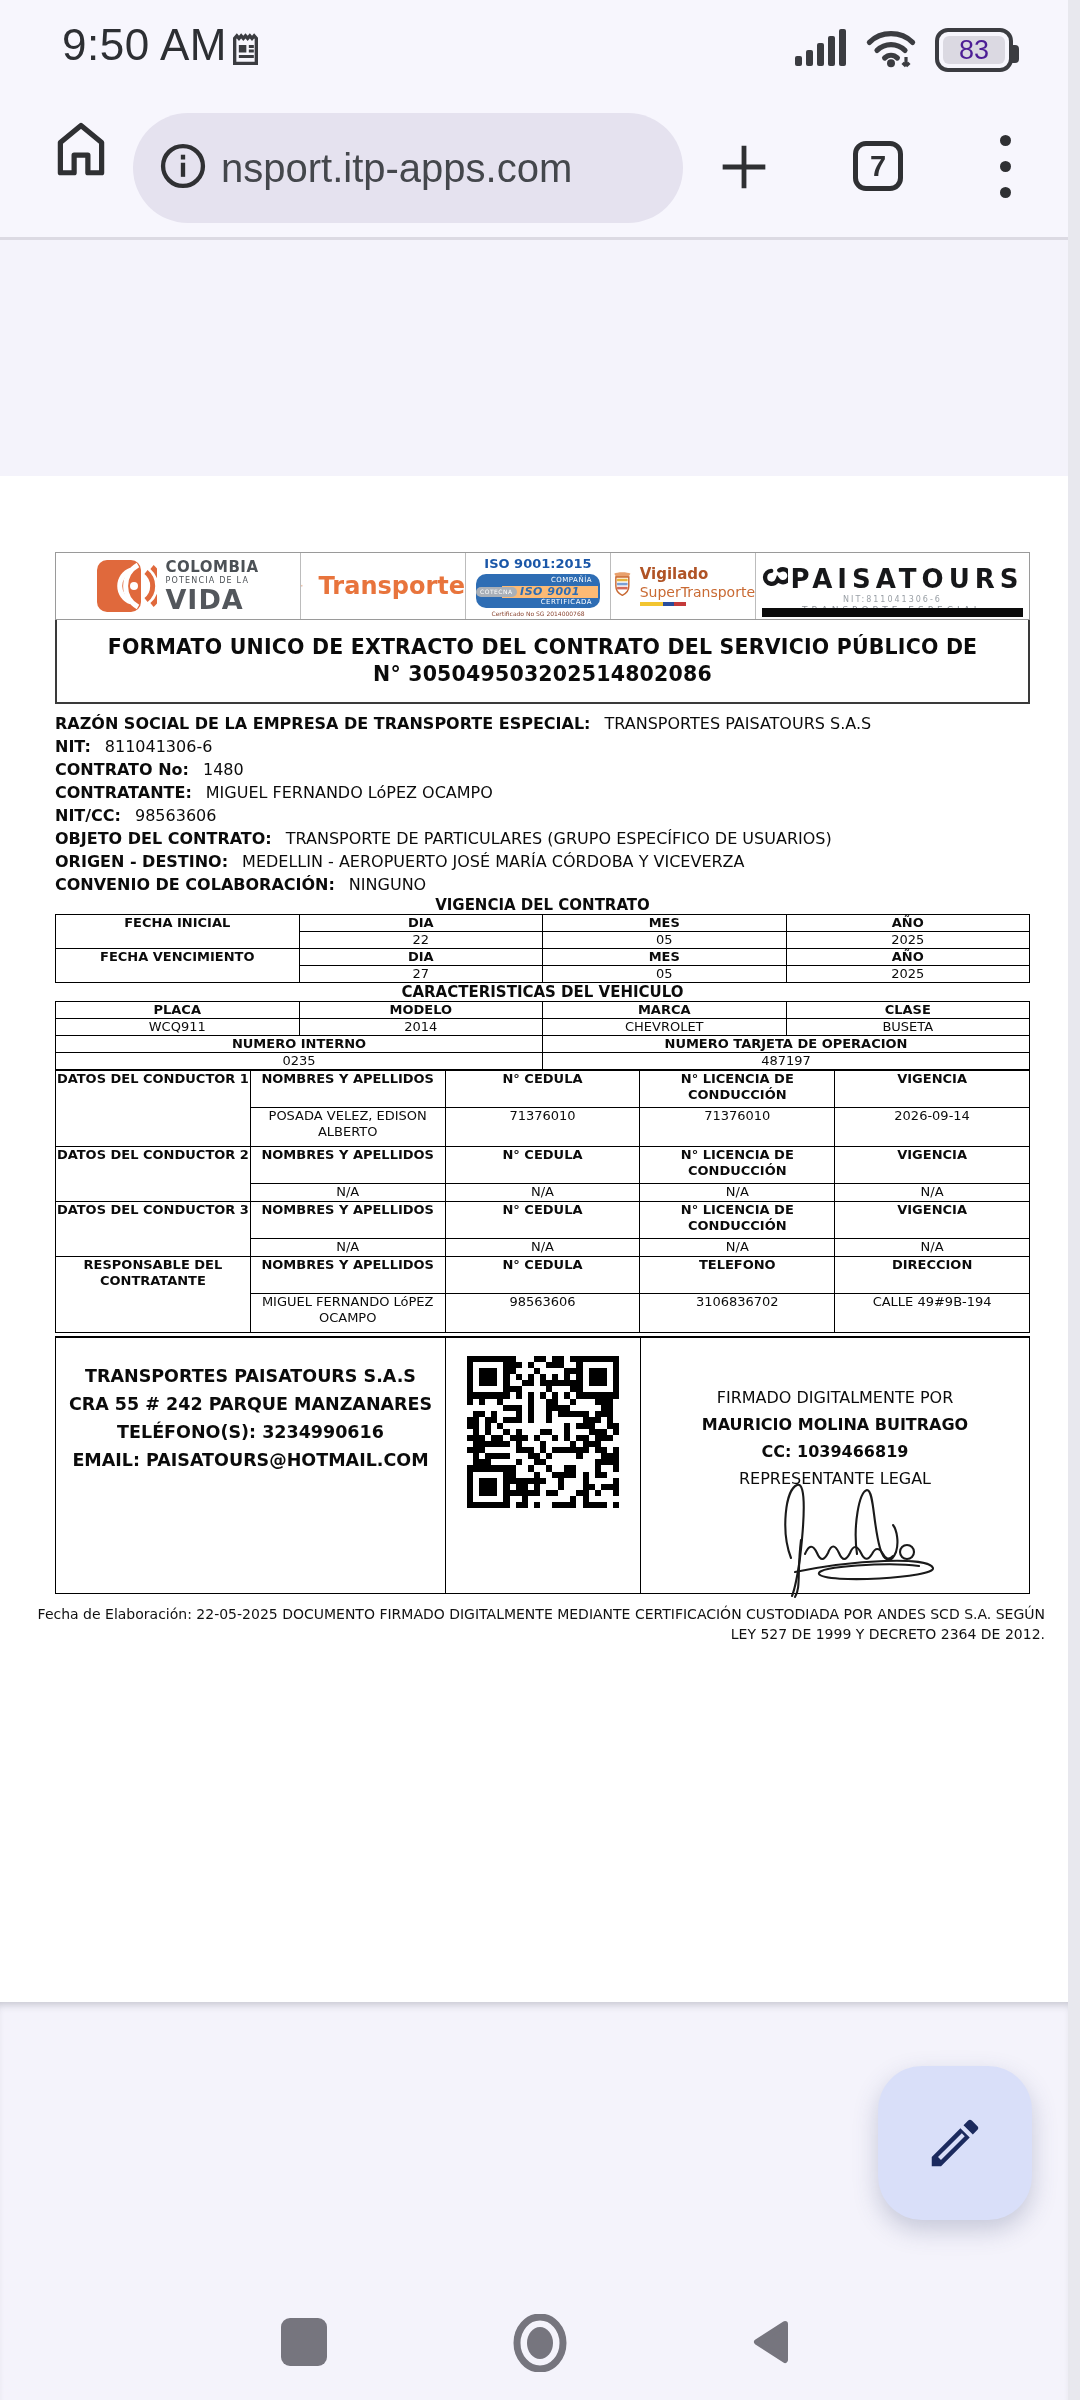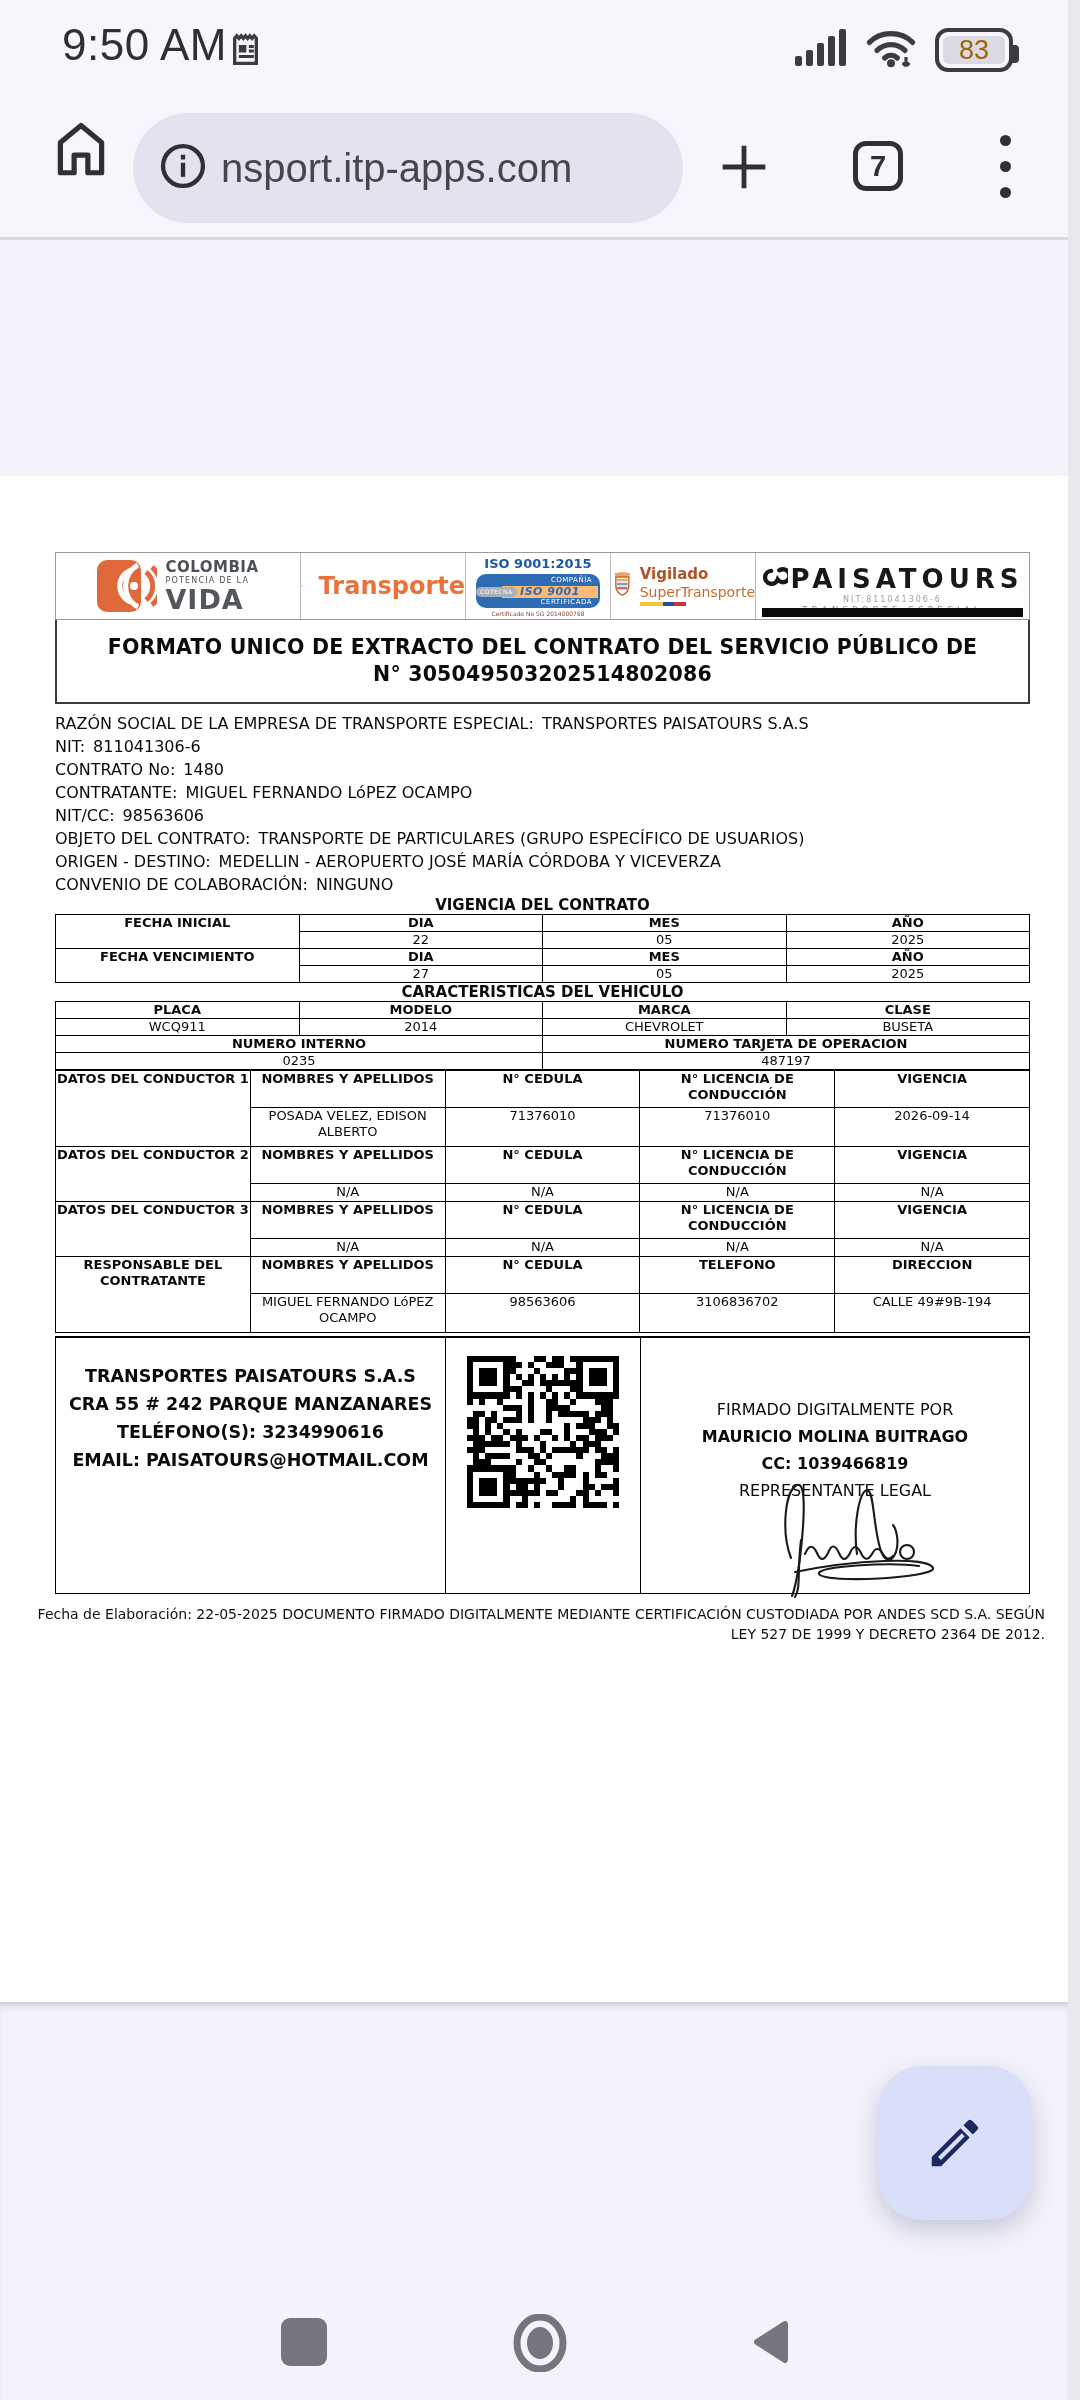--- a/index.html
+++ b/index.html
@@ -5,21 +5,21 @@
   html,body{margin:0;padding:0;background:#e8e8ee;}
   .screen{position:relative;width:1068px;height:2400px;background:#f7f6fd;overflow:hidden;
           font-family:"Liberation Sans",sans-serif;}
   
   .statusbar{position:absolute;top:0;left:0;width:100%;height:85px;}
   .time{position:absolute;left:62px;top:20px;font-size:44px;font-weight:500;color:#2d2f33;letter-spacing:.5px;}
   .note-ic{position:absolute;left:228px;top:30px;}
   .sb-right{position:absolute;right:55px;top:26px;display:flex;align-items:center;gap:18px;}
   .batt{position:relative;width:78px;height:44px;border:4px solid #3b3c41;border-radius:13px;box-sizing:border-box;}
   .batt .lvl{position:absolute;left:4px;top:4px;right:4px;bottom:4px;background:#dbd9e2;border-radius:6px;
-             display:flex;align-items:center;justify-content:center;font-size:27px;color:#a16207;font-weight:400;}
+             display:flex;align-items:center;justify-content:center;font-size:27px;color:#4c1d95;font-weight:400;}
   .batt .nub{position:absolute;right:-10px;top:13px;width:7px;height:18px;background:#3b3c41;border-radius:0 4px 4px 0;}
   
   .toolbar{position:absolute;top:85px;left:0;width:100%;height:152px;}
   .home-btn{position:absolute;left:48px;top:30px;width:66px;height:66px;}
   .pill{position:absolute;left:133px;top:28px;width:550px;height:110px;background:#e5e2ef;border-radius:55px;
         display:flex;align-items:center;}
   .info-ic{margin-left:24px;flex:0 0 auto;}
   .url{margin-left:12px;font-size:40px;color:#44474c;white-space:nowrap;overflow:hidden;}
   .plus-btn{position:absolute;left:712px;top:50px;width:64px;height:64px;}
   .tabbox{position:absolute;left:853px;top:56px;width:50px;height:50px;border:5px solid #2f3033;border-radius:13px;
@@ -65,37 +65,37 @@
   .paisa-nit{font-size:8px;color:#9aa0a6;letter-spacing:2px;margin-top:1px;}
   .paisa-tag{font-size:9px;color:#8d9399;letter-spacing:4px;margin-top:1px;}
   .paisa-bar{position:absolute;left:6px;right:6px;bottom:2px;height:9px;background:#0c0c0c;}
   
   .titlebox{border:2px solid #3a3a3a;border-top:none;height:84px;box-sizing:border-box;
             display:flex;flex-direction:column;align-items:center;justify-content:center;text-align:center;}
   .titlebox div{font-size:20.5px;font-weight:700;line-height:27px;letter-spacing:.2px;}
   
   .infoblk{margin-top:8px;}
   .iline{font-size:16px;line-height:23px;white-space:nowrap;}
-  .iline b{font-weight:400;margin-right:8px;}
+  .iline b{font-weight:700;margin-right:14px;}
   .sec-head{text-align:center;font-size:15px;font-weight:700;height:17px;line-height:17px;margin-top:1px;}
   
   table.doc-t{width:975px;border-collapse:collapse;table-layout:fixed;}
   table.doc-t td{border:1px solid #000;font-size:13px;text-align:center;padding:0;line-height:16px;vertical-align:top;}
   table.doc-t td.hd{font-weight:700;}
   .r16 td{height:16px;}
   .r17 td{height:17px;}
   .r36 td{height:36px;}
   .r38 td{height:38px;}
   .thick td{border-top-width:2px;}
   
   .botblock{display:flex;border:1px solid #000;border-top-width:2px;height:258px;box-sizing:border-box;margin-top:3px;}
   .bb-company{width:390px;border-right:1px solid #000;box-sizing:border-box;text-align:center;padding-top:24px;}
   .bb-company div{font-size:17.5px;font-weight:700;line-height:28px;}
   .bb-qr{width:195px;border-right:1px solid #000;box-sizing:border-box;display:flex;justify-content:center;align-items:flex-start;padding-top:18px;}
-  .bb-sign{flex:1;text-align:center;padding-top:58px;position:relative;}
+  .bb-sign{flex:1;text-align:center;padding-top:46px;position:relative;}
   .bb-sign .s1{font-size:16px;line-height:27px;}
   .bb-sign .s2{font-size:16px;font-weight:700;line-height:27px;}
   .sig-svg{position:absolute;left:120px;top:142px;}
   .footer{position:absolute;left:35px;top:1128px;width:1010px;font-family:"DejaVu Sans",sans-serif;
           font-size:14px;line-height:20px;color:#111;text-align:right;}
   
   .bottomarea{position:absolute;top:2002px;left:0;width:100%;height:398px;background:#f4f3fb;
               box-shadow:inset 0 7px 9px -5px rgba(40,40,60,.25);}
   .fab{position:absolute;left:878px;top:2066px;width:154px;height:154px;background:#d9dff9;border-radius:44px;
        display:flex;align-items:center;justify-content:center;box-shadow:0 10px 24px rgba(60,70,120,.25);}

